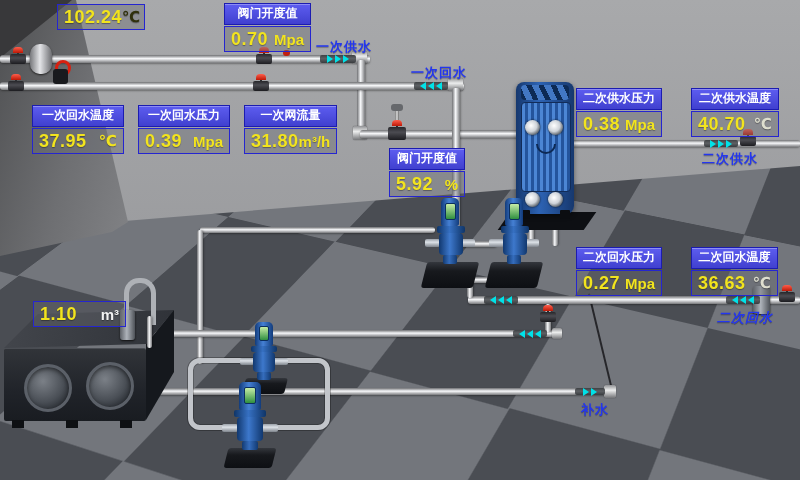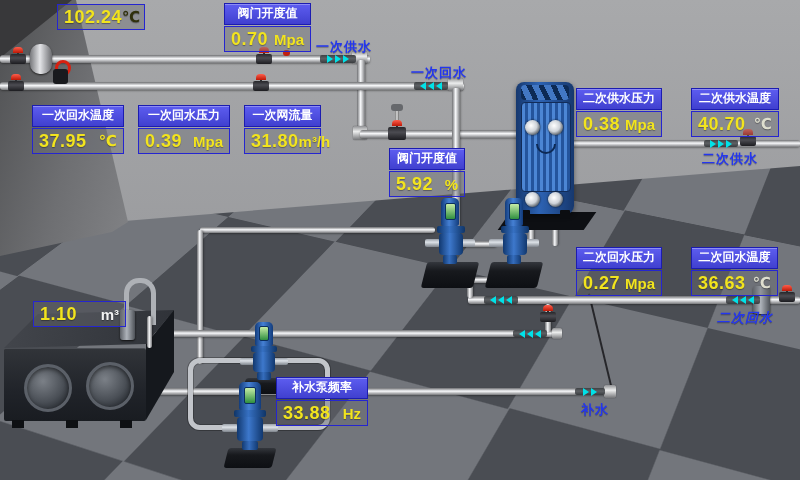--- a/index.html
+++ b/index.html
@@ -276,21 +276,21 @@
         <span class="gunit">℃</span>
       </div>
   </div>
   <div class="gauge" style="left:138px;top:105px;width:92px;">
     <div class="gtitle">一次回水压力</div>
     <div class="gvalue">
         <span class="gnum">0.39</span>
         <span class="gunit">Mpa</span>
       </div>
   </div>
-  <div class="gauge" style="left:244px;top:105px;width:77px;">
+  <div class="gauge" style="left:244px;top:105px;width:93px;">
     <div class="gtitle">一次网流量</div>
     <div class="gvalue">
         <span class="gnum">31.80</span>
         <span class="gunit">m³/h</span>
       </div>
   </div>
   <div class="gauge" style="left:389px;top:148px;width:76px;border-radius:12px;">
     <div class="gtitle">阀门开度值</div>
     <div class="gvalue">
         <span class="gnum">5.92</span>
@@ -322,27 +322,20 @@
     <div class="gtitle">二次回水温度</div>
     <div class="gvalue">
         <span class="gnum">36.63</span>
         <span class="gunit" style="color: rgb(222, 222, 207);">℃</span>
       </div>
   </div>
   <div class="gauge" style="left:33px;top:300px;width:93px;">
     <div class="gvalue">
         <span class="gnum">1.10</span>
         <span class="gunit" style="color: rgb(242, 242, 242);">m³</span>
-      </div>
-  </div>
-  <div class="gauge" style="left:276px;top:377px;width:92px;">
-    <div class="gtitle">补水泵频率</div>
-    <div class="gvalue">
-        <span class="gnum">33.88</span>
-        <span class="gunit">Hz</span>
       </div>
   </div>
 
   <div class="plabel" style="left:316px;top:38px;">一次供水</div>
   <div class="plabel" style="left:411px;top:64px;">一次回水</div>
   <div class="plabel" style="left:702px;top:150px;">二次供水</div>
   <div class="plabel" style="left:717px;top:309px;font-style:italic;">二次回水</div>
   <div class="plabel" style="left:581px;top:401px;">补水</div>
 
 </div>

